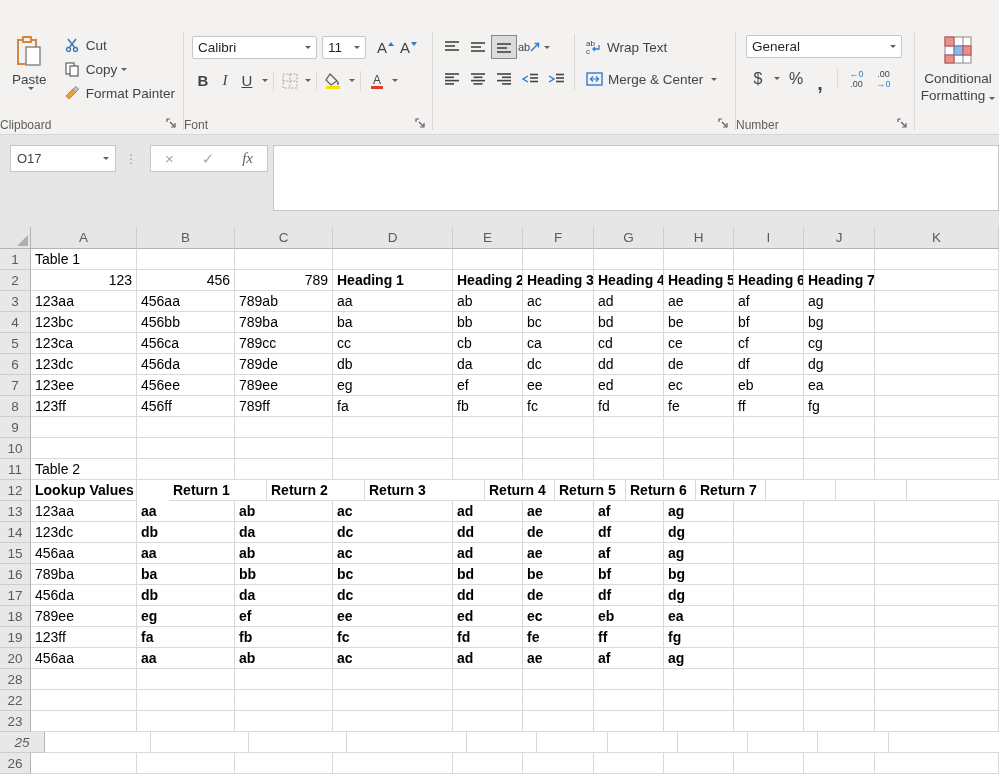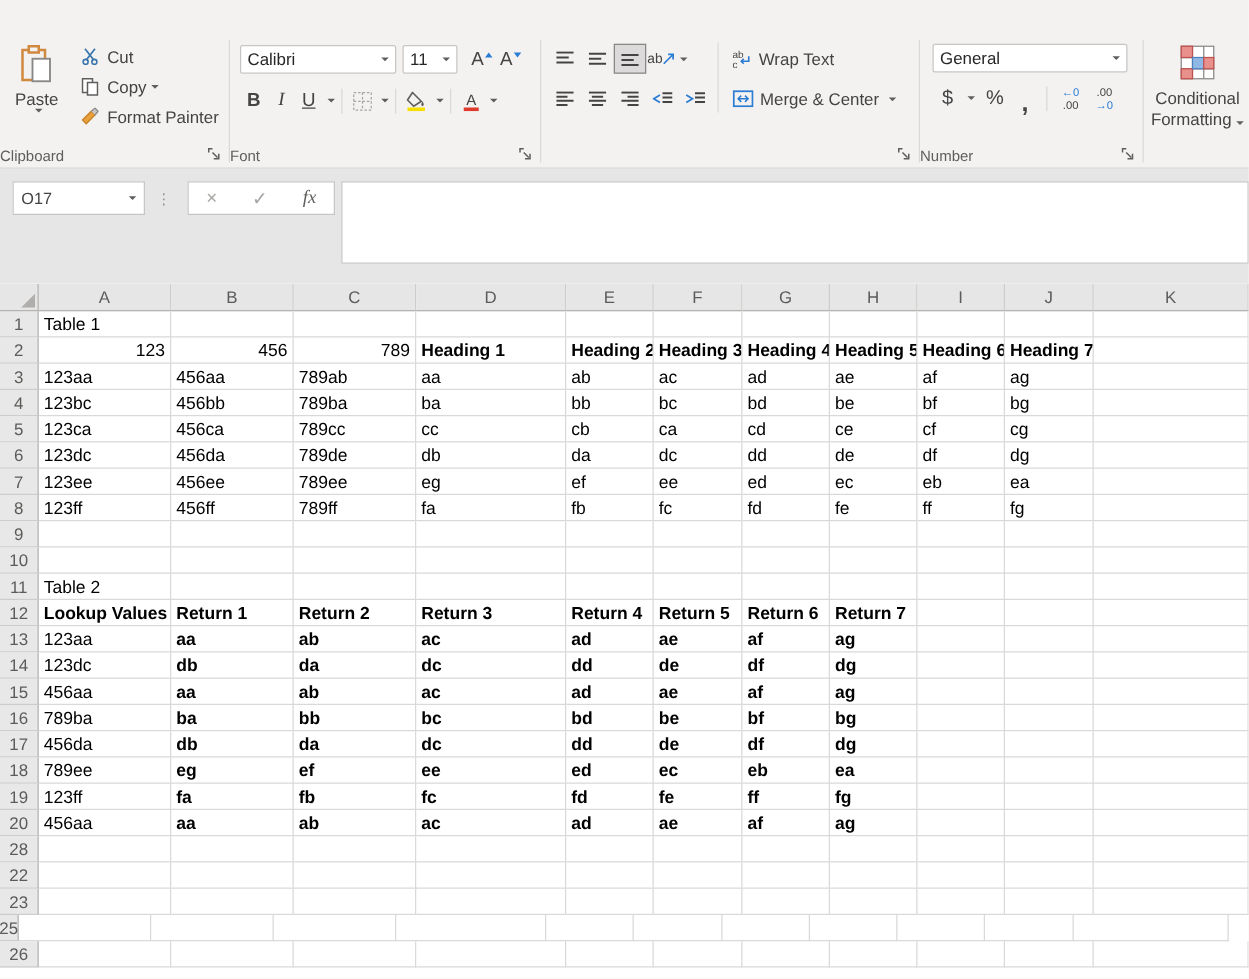--- a/index.html
+++ b/index.html
@@ -605,21 +605,21 @@
         <div class="g-cell" style="width: 71px;"></div>
         <div class="g-cell" style="width: 70px;"></div>
         <div class="g-cell" style="width: 70px;"></div>
         <div class="g-cell" style="width: 70px;"></div>
         <div class="g-cell" style="width: 71px;"></div>
         <div class="g-cell" style="width: 124px;"></div>
       </div>
       <div class="g-row">
         <div class="g-rh" style="width: 31px;">12</div>
         <div class="g-cell bold" style="width: 106px;">Lookup Values</div>
-        <div class="g-cell bold" style="width: 98px;">Return 1</div>
+        <div class="g-cell bold" style="width: 98px; margin-left: 32px;">Return 1</div>
         <div class="g-cell bold" style="width: 98px;">Return 2</div>
         <div class="g-cell bold" style="width: 120px;">Return 3</div>
         <div class="g-cell bold" style="width: 70px;">Return 4</div>
         <div class="g-cell bold" style="width: 71px;">Return 5</div>
         <div class="g-cell bold" style="width: 70px;">Return 6</div>
         <div class="g-cell bold" style="width: 70px;">Return 7</div>
         <div class="g-cell" style="width: 70px;"></div>
         <div class="g-cell" style="width: 71px;"></div>
         <div class="g-cell" style="width: 124px;"></div>
       </div>
@@ -771,21 +771,21 @@
         <div class="g-cell" style="width: 120px;"></div>
         <div class="g-cell" style="width: 70px;"></div>
         <div class="g-cell" style="width: 71px;"></div>
         <div class="g-cell" style="width: 70px;"></div>
         <div class="g-cell" style="width: 70px;"></div>
         <div class="g-cell" style="width: 70px;"></div>
         <div class="g-cell" style="width: 71px;"></div>
         <div class="g-cell" style="width: 124px;"></div>
       </div>
       <div class="g-row">
-        <div class="g-rh" style="width: 15px;">25</div>
+        <div class="g-rh" style="width: 45px; font-style: italic;">25</div>
         <div class="g-cell" style="width: 106px;"></div>
         <div class="g-cell" style="width: 98px;"></div>
         <div class="g-cell" style="width: 98px;"></div>
         <div class="g-cell" style="width: 120px;"></div>
         <div class="g-cell" style="width: 70px;"></div>
         <div class="g-cell" style="width: 71px;"></div>
         <div class="g-cell" style="width: 70px;"></div>
         <div class="g-cell" style="width: 70px;"></div>
         <div class="g-cell" style="width: 70px;"></div>
         <div class="g-cell" style="width: 71px;"></div>

